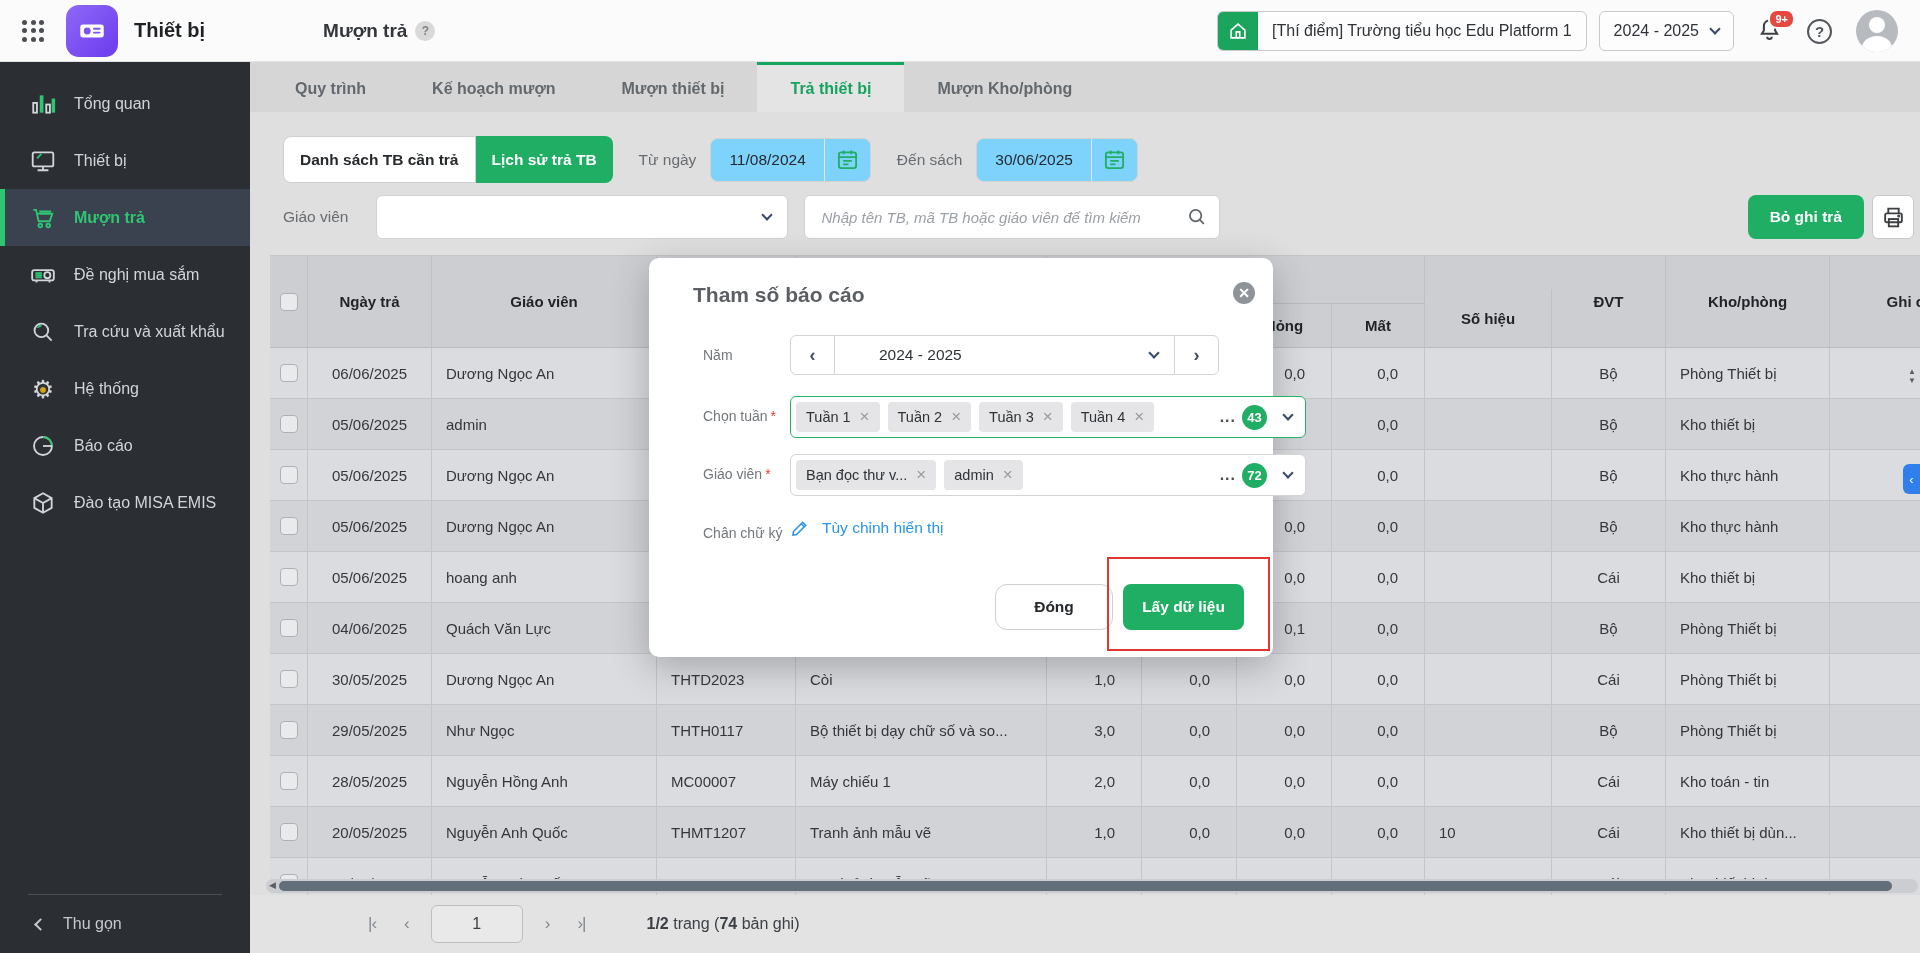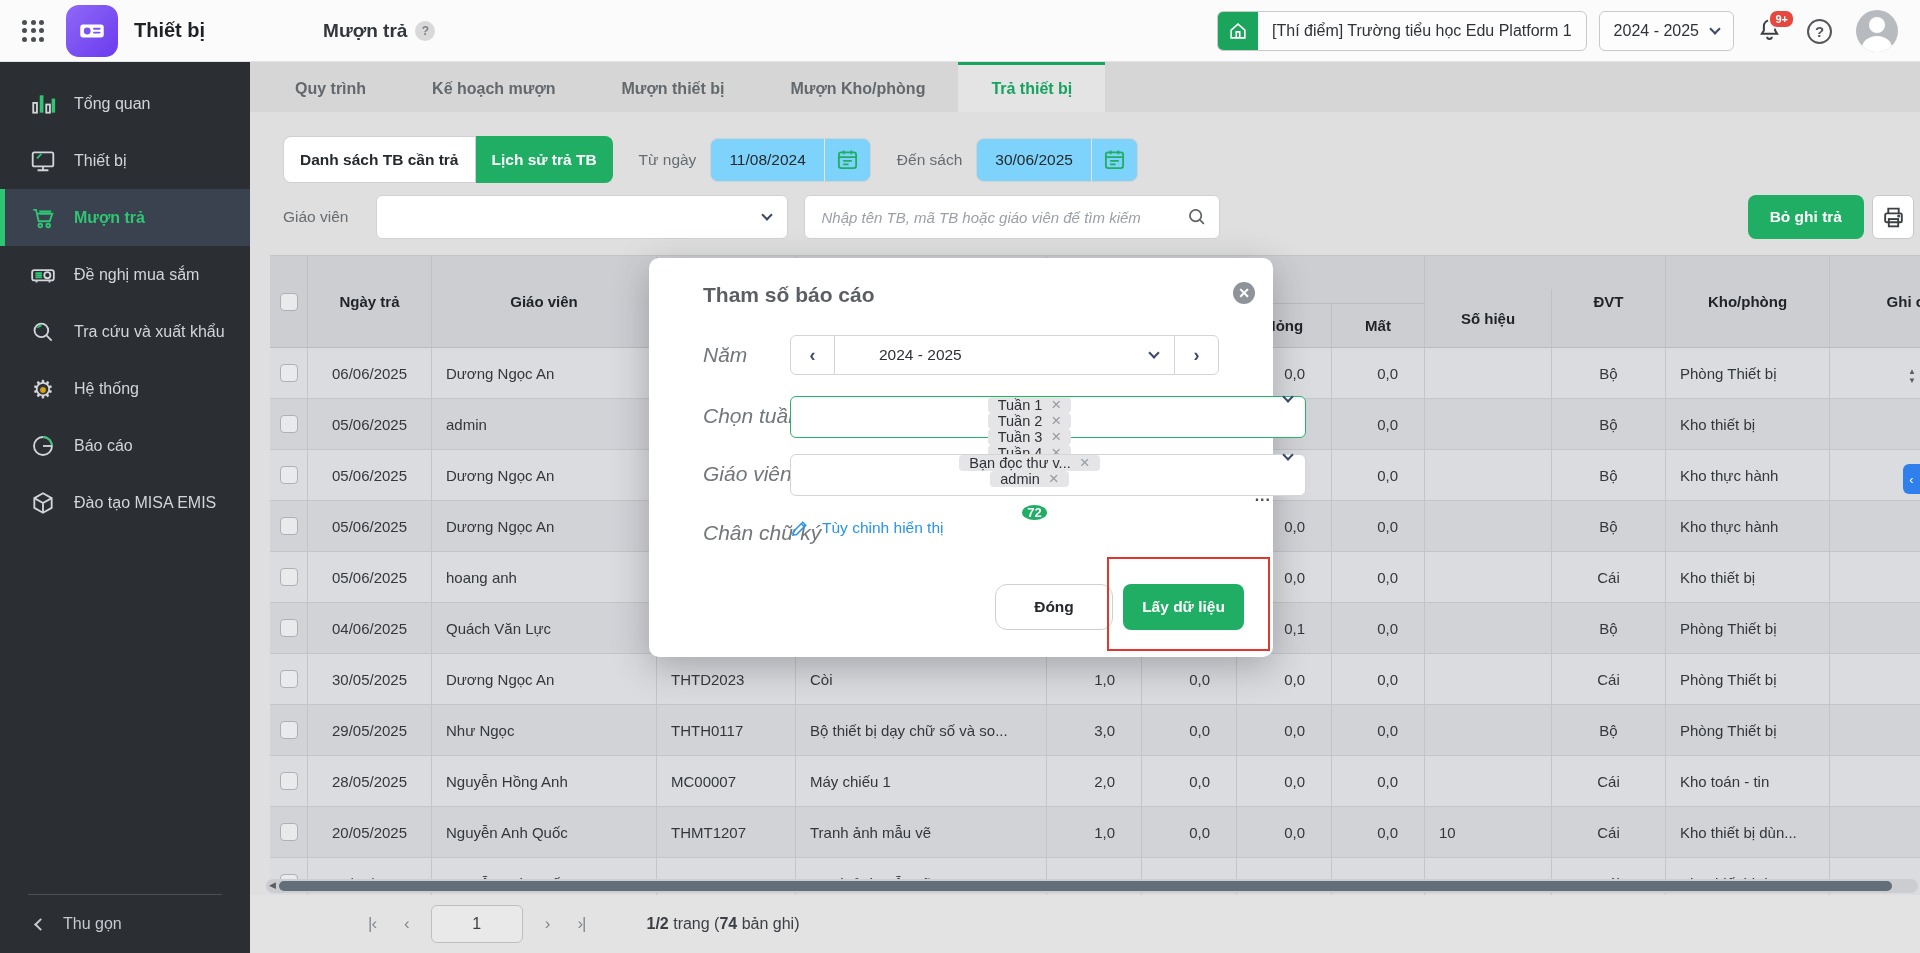--- a/index.html
+++ b/index.html
@@ -116,37 +116,37 @@
                 align-items:center; padding-left:104px; font-size:17px; color:#83888d; z-index:25; }
   .pg-nav { padding:0 14px; cursor:pointer; font-size:17px; letter-spacing:-1px; }
   .pg-box { width:92px; height:38px; border:1px solid #bfbfbf; border-radius:6px; display:flex; align-items:center;
             justify-content:center; font-size:16px; color:#3c4045; margin:0 8px; cursor:pointer; background:#e9e9ea; }
   .pg-summary { color:#3c4045; margin-left:47px; font-size:16px; }
   .pg-summary b { font-weight:bold; }
 
   
   .modal { position:absolute; left:649px; top:258px; width:624px; height:399px; background:#fff; border-radius:10px;
            box-shadow:0 10px 36px rgba(40,44,50,.3); z-index:60; }
-  .modal-title { position:absolute; left:54px; top:25px; font-size:21px; font-weight:bold; color:#5b5f64; }
+  .modal-title { position:absolute; left:44px; top:25px; font-size:21px; font-weight:bold; color:#5b5f64; }
   .modal-close { position:absolute; right:18px; top:24px; width:22px; height:22px; border-radius:50%; background:#8f949a;
                  color:#fff; font-size:14px; font-weight:bold; display:flex; align-items:center; justify-content:center; cursor:pointer; }
   .m-row { position:absolute; left:54px; right:54px; }
-  .m-label { position:absolute; left:0; top:0; font-size:21px; color:#72777b; line-height:40px;font-style:italic; }
+  .m-label { position:absolute; left:0; top:0; font-size:14px; color:#72777b; line-height:40px; }
   .m-label .req { color:#e23c3c; margin-left:3px; }
   .m-ctrl { position:absolute; left:87px; right:0; }
   .year-group { display:flex; height:40px; }
   .yg-btn { width:45px; border:1px solid #d4d4d4; display:flex; align-items:center; justify-content:center;
             color:#3b4a6b; font-size:18px; font-weight:bold; cursor:pointer; background:#fff; }
   .yg-btn.left { border-radius:6px 0 0 6px; }
   .yg-btn.right { border-radius:0 6px 6px 0; }
   .yg-mid { flex:1; border-top:1px solid #d4d4d4; border-bottom:1px solid #d4d4d4; display:flex; align-items:center;
             position:relative; font-size:15.5px; color:#2e3236; padding-left:44px; cursor:pointer; background:#fff; }
   .yg-mid .caret { position:absolute; right:16px; }
   .chip-box { height:42px; border:1px solid #d4d4d4; border-radius:6px; display:flex; align-items:center;
-              padding:0 34px 0 5px; position:relative; background:#fff;flex-direction:column; }
+              padding:0 34px 0 5px; position:relative; background:#fff; }
   .chip-box.focused { border:1.5px solid #27b269; }
   .chip-box .caret { position:absolute; right:13px; }
   .chip { background:#e5e5e7; border-radius:4px; height:30px; display:flex; align-items:center; gap:9px;
           font-size:14.5px; color:#2e3236; padding:0 10px; margin-right:8px; white-space:nowrap; }
   .chip .x { color:#969ba1; font-size:17px; line-height:14px; cursor:pointer; }
   .more-dots { margin-left:auto; color:#4a4e53; font-weight:bold; letter-spacing:1px; }
   .count-badge { width:25px; height:25px; border-radius:50%; background:#1fae63; color:#fff; font-size:13px;
                  font-weight:bold; display:flex; align-items:center; justify-content:center; margin:0 4px 0 6px; }
   .sign-link { position:absolute; left:87px; top:4px; display:flex; align-items:center; gap:11px;
                color:#2a95e8; font-size:15.5px; cursor:pointer; }
@@ -300,22 +300,22 @@
     <span class="chev-left"></span>
     <span>Thu gọn</span>
   </div>
 </div>
 
 <div class="main">
   <div class="tabs" id="tabBar">
       <div class="tab">Quy trình</div>
       <div class="tab">Kế hoạch mượn</div>
       <div class="tab">Mượn thiết bị</div>
+      <div class="tab active">Trả thiết bị</div>
       <div class="tab">Mượn Kho/phòng</div>
-      <div class="tab active">Trả thiết bị</div>
     </div>
 
   <div class="frow1">
     <div class="toggle">
       <div class="tg-btn plain">Danh sách TB cần trả</div>
       <div class="tg-btn green">Lịch sử trả TB</div>
     </div>
     <span class="flabel">Từ ngày</span>
     <div class="date-box">
       <span class="date-text">11/08/2024</span>

